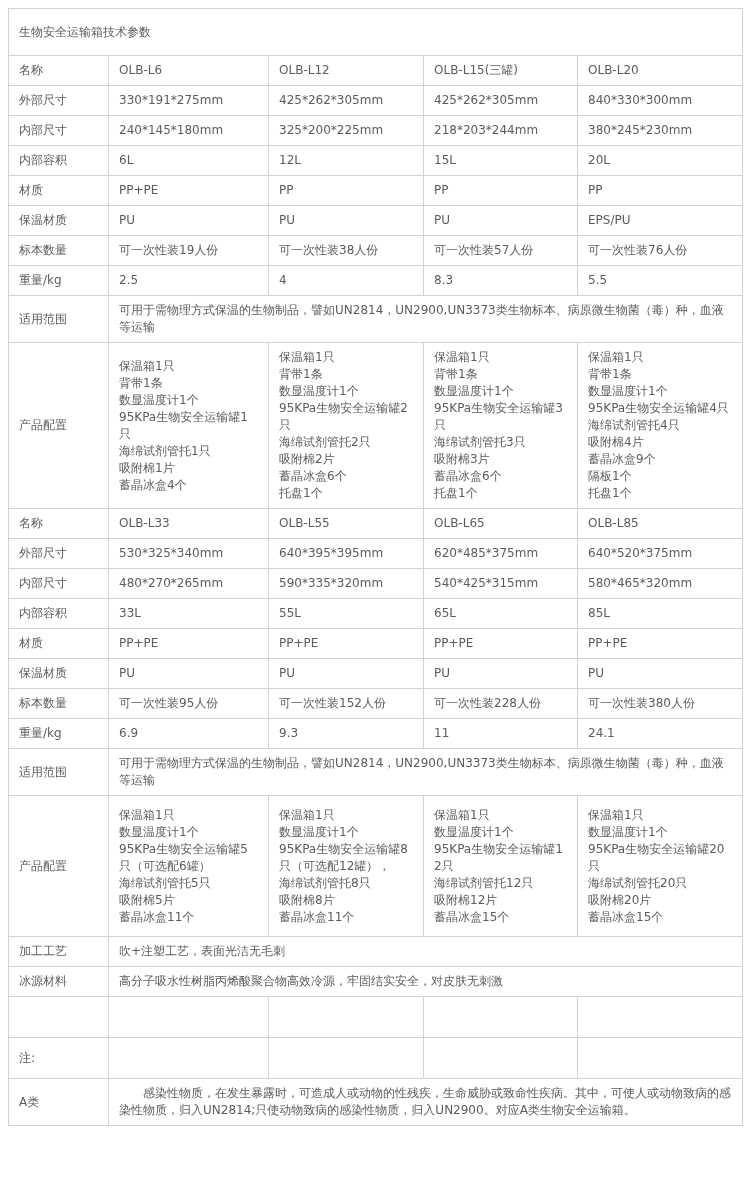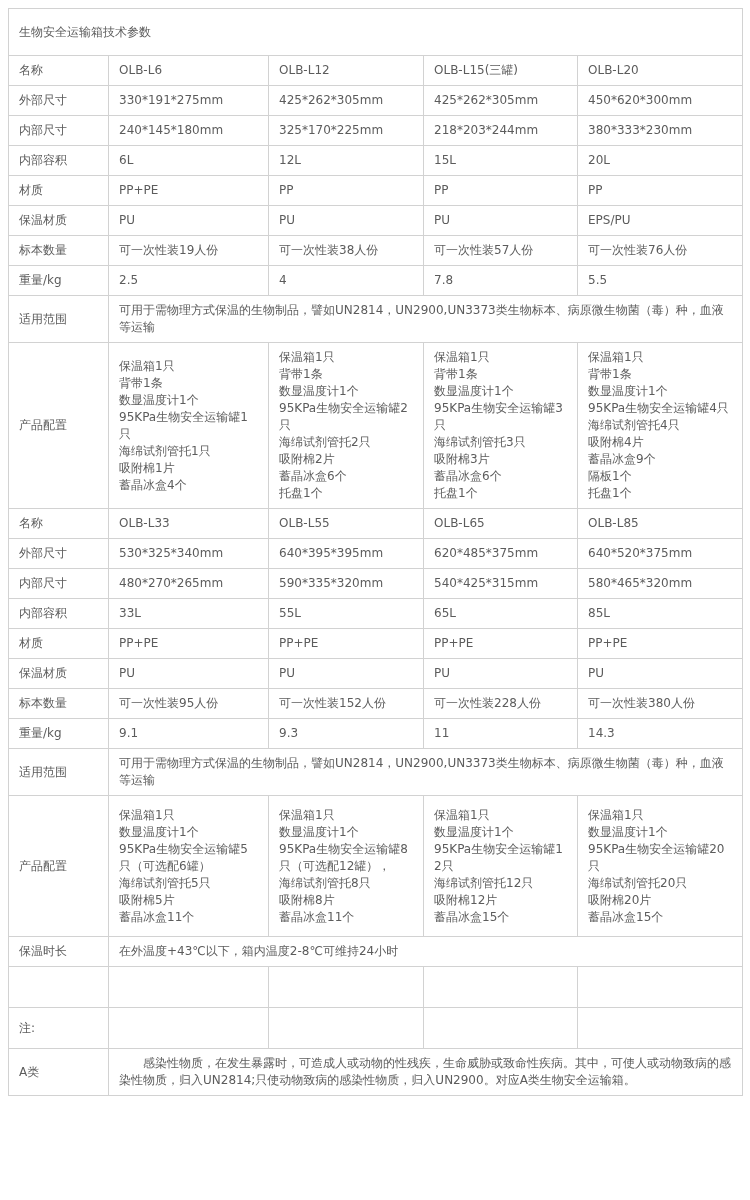--- a/index.html
+++ b/index.html
@@ -73,28 +73,28 @@
           <td>OLB-L6</td>
           <td>OLB-L12</td>
           <td>OLB-L15(三罐)</td>
           <td>OLB-L20</td>
         </tr>
         <tr>
           <td class="label-cell">外部尺寸</td>
           <td>330*191*275mm</td>
           <td>425*262*305mm</td>
           <td>425*262*305mm</td>
-          <td>450*620*300mm</td>
+          <td>840*330*300mm</td>
         </tr>
         <tr>
           <td class="label-cell">内部尺寸</td>
           <td>240*145*180mm</td>
-          <td>325*170*225mm</td>
+          <td>325*200*225mm</td>
           <td>218*203*244mm</td>
-          <td>380*333*230mm</td>
+          <td>380*245*230mm</td>
         </tr>
         <tr>
           <td class="label-cell">内部容积</td>
           <td>6L</td>
           <td>12L</td>
           <td>15L</td>
           <td>20L</td>
         </tr>
         <tr>
           <td class="label-cell">材质</td>
@@ -114,21 +114,21 @@
           <td class="label-cell">标本数量</td>
           <td>可一次性装19人份</td>
           <td>可一次性装38人份</td>
           <td>可一次性装57人份</td>
           <td>可一次性装76人份</td>
         </tr>
         <tr>
           <td class="label-cell">重量/kg</td>
           <td>2.5</td>
           <td>4</td>
-          <td>7.8</td>
+          <td>8.3</td>
           <td>5.5</td>
         </tr>
         <tr>
           <td class="label-cell">适用范围</td>
           <td class="span-cell" colspan="4">可用于需物理方式保温的生物制品，譬如UN2814，UN2900,UN3373类生物标本、病原微生物菌（毒）种，血液等运输</td>
         </tr>
         <tr>
           <td class="label-cell">产品配置</td>
           <td class="config">保温箱1只
 背带1条
@@ -207,24 +207,24 @@
         </tr>
         <tr>
           <td class="label-cell">标本数量</td>
           <td>可一次性装95人份</td>
           <td>可一次性装152人份</td>
           <td>可一次性装228人份</td>
           <td>可一次性装380人份</td>
         </tr>
         <tr>
           <td class="label-cell">重量/kg</td>
-          <td>9.1</td>
+          <td>6.9</td>
           <td>9.3</td>
           <td>11</td>
-          <td>14.3</td>
+          <td>24.1</td>
         </tr>
         <tr>
           <td class="label-cell">适用范围</td>
           <td class="span-cell" colspan="4">可用于需物理方式保温的生物制品，譬如UN2814，UN2900,UN3373类生物标本、病原微生物菌（毒）种，血液等运输</td>
         </tr>
         <tr>
           <td class="label-cell">产品配置</td>
           <td class="config">保温箱1只
 数显温度计1个
 95KPa生物安全运输罐5只（可选配6罐）
@@ -244,22 +244,26 @@
 吸附棉12片
 蓄晶冰盒15个</td>
           <td class="config">保温箱1只
 数显温度计1个
 95KPa生物安全运输罐20只
 海绵试剂管托20只
 吸附棉20片
 蓄晶冰盒15个</td>
         </tr>
         <tr>
-          <td class="label-cell">保温时长</td>
-          <td class="span-cell" colspan="4">在外温度+43℃以下，箱内温度2-8℃可维持24小时</td>
+          <td class="label-cell">加工工艺</td>
+          <td class="span-cell" colspan="4">吹+注塑工艺，表面光洁无毛刺</td>
+        </tr>
+        <tr>
+          <td class="label-cell">冰源材料</td>
+          <td class="span-cell" colspan="4">高分子吸水性树脂丙烯酸聚合物高效冷源，牢固结实安全，对皮肤无刺激</td>
         </tr>
         <tr class="tall-row">
           <td class="label-cell"></td>
           <td></td>
           <td></td>
           <td></td>
           <td></td>
         </tr>
         <tr class="tall-row">
           <td class="label-cell">注:</td>

